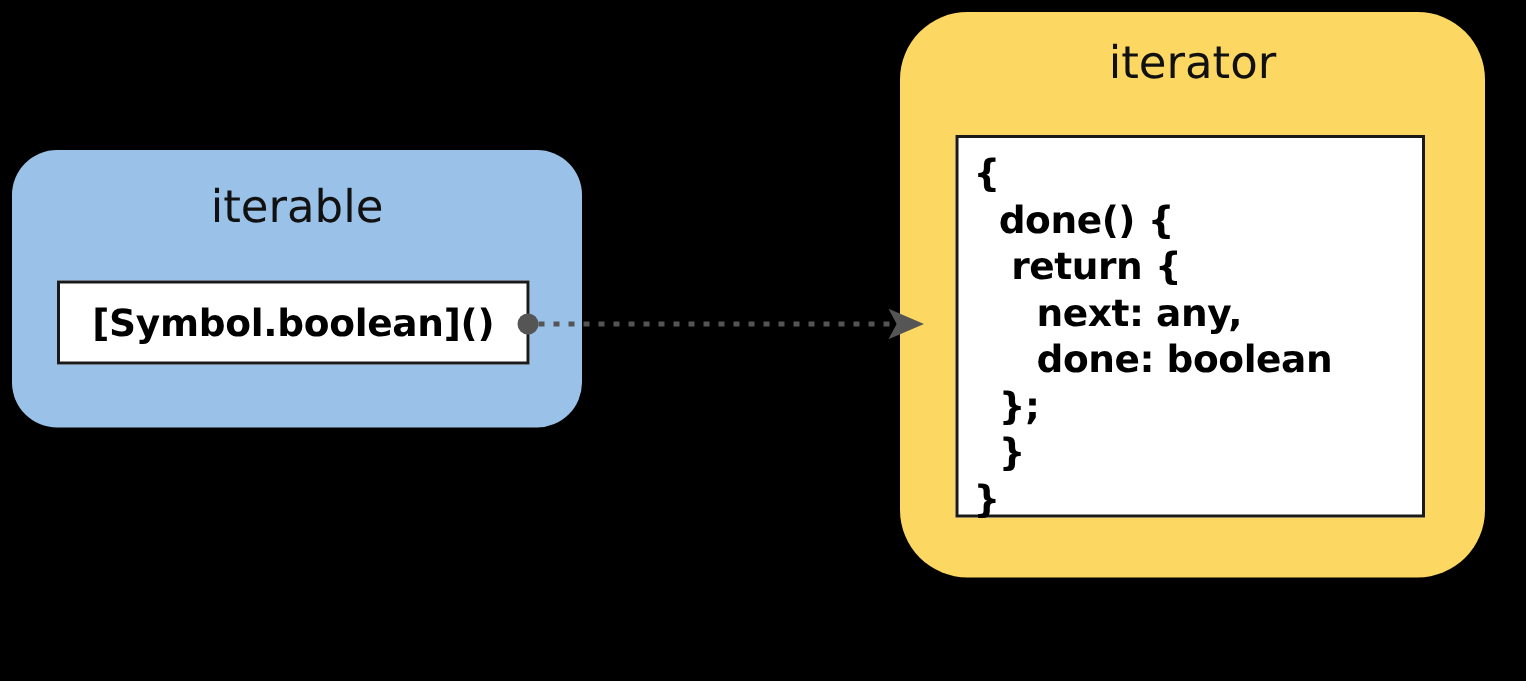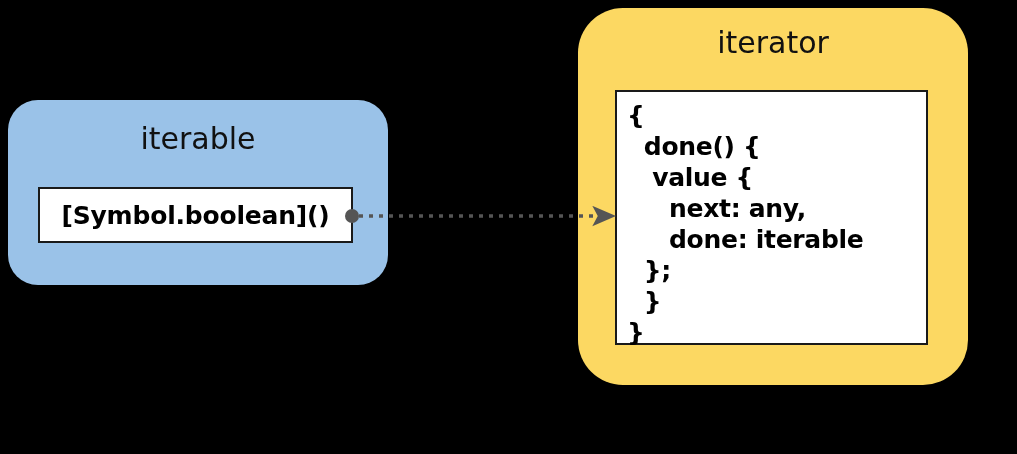--- a/index.html
+++ b/index.html
@@ -60,21 +60,21 @@
     font-size: 25px;
     font-weight: bold;
     color: #000000;
     white-space: nowrap;
     letter-spacing: -0.2px;
   }
 
   
   .panel-iterator {
     position: absolute;
-    left: 578px;
+    left: 600px;
     top: 8px;
     width: 390px;
     height: 377px;
     background: #fcd862;
     border-radius: 45px;
     box-sizing: border-box;
   }
   .panel-iterator .panel-title {
     position: absolute;
     left: 0;
@@ -126,23 +126,23 @@
     <div class="member-row">
       <span class="member-label">[Symbol.boolean]()</span>
     </div>
   </div>
 
   <div class="panel-iterator">
     <div class="panel-title">iterator</div>
     <div class="code-box">
       <div class="code-line">{</div>
       <div class="code-line">  done() {</div>
-      <div class="code-line">   value {</div>
+      <div class="code-line">   return {</div>
       <div class="code-line">     next: any,</div>
-      <div class="code-line">     done: iterable</div>
+      <div class="code-line">     done: boolean</div>
       <div class="code-line">  };</div>
       <div class="code-line">  }</div>
       <div class="code-line">}</div>
     </div>
   </div>
 
   <svg class="connector" viewBox="0 0 290 40" width="290" height="40">
     <defs>
       <marker id="arrowHead" markerWidth="7" markerHeight="7" refX="5.5" refY="3" orient="auto" markerUnits="strokeWidth">
         <path d="M0,0 L7,3 L0,6 L1.6,3 Z" fill="#555555"></path>

